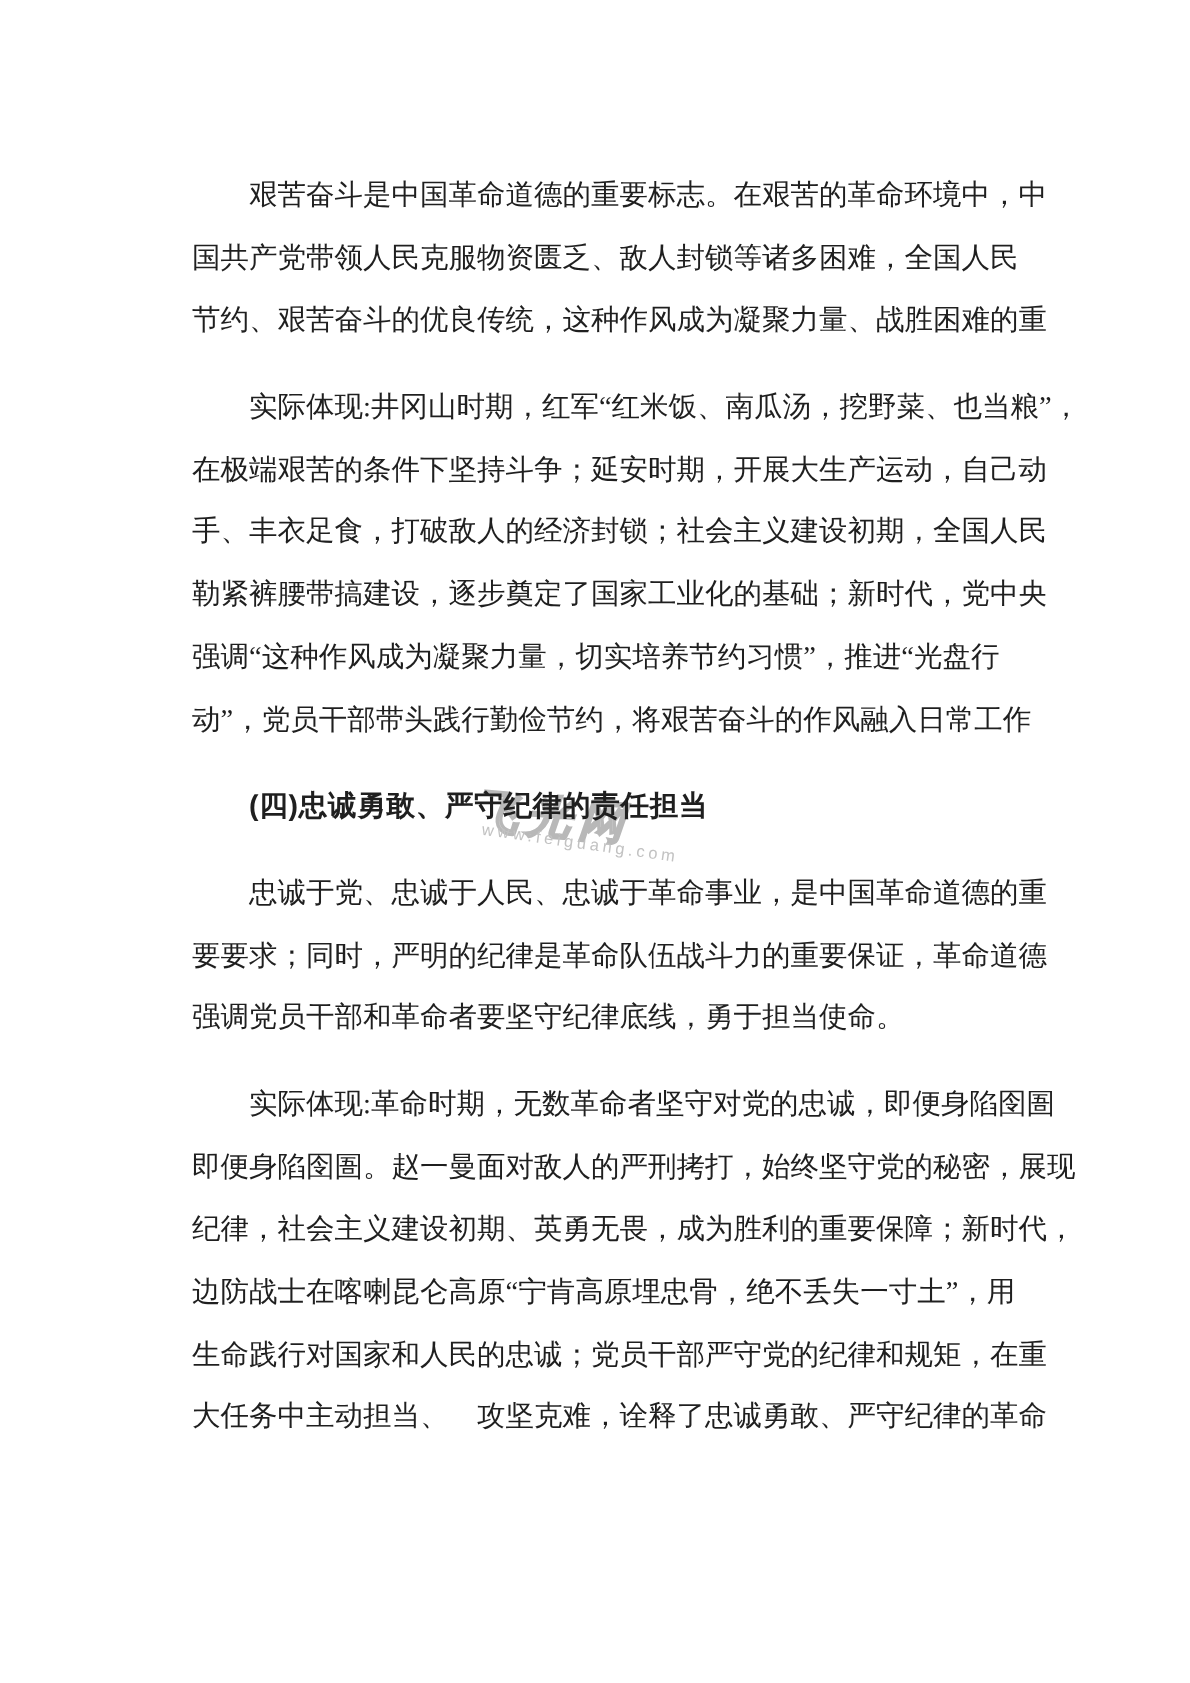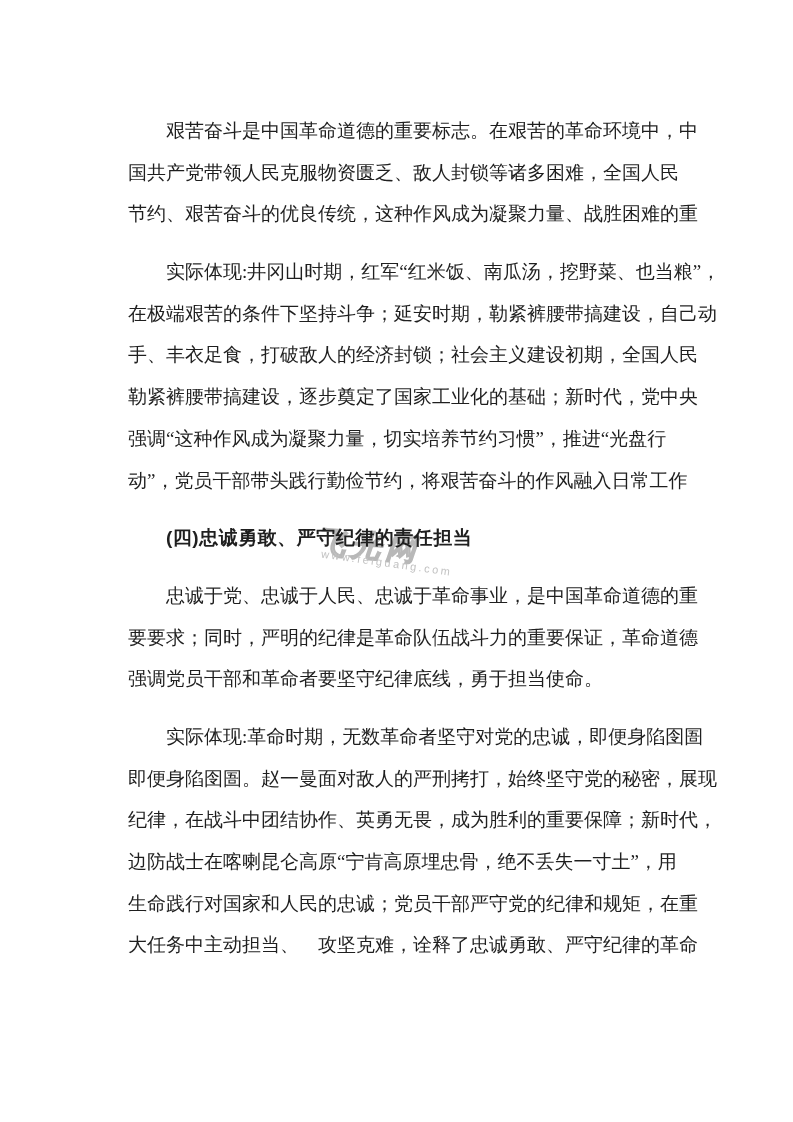--- a/index.html
+++ b/index.html
@@ -87,37 +87,37 @@
   </div>
 
   <div class="content">
       <div class="paragraph body">
         <div class="line indent">艰苦奋斗是中国革命道德的重要标志。在艰苦的革命环境中，中</div>
         <div class="line">国共产党带领人民克服物资匮乏、敌人封锁等诸多困难，全国人民</div>
         <div class="line">节约、艰苦奋斗的优良传统，这种作风成为凝聚力量、战胜困难的重</div>
       </div>
       <div class="paragraph body">
         <div class="line indent">实际体现:井冈山时期，红军“红米饭、南瓜汤，挖野菜、也当粮”，</div>
-        <div class="line">在极端艰苦的条件下坚持斗争；延安时期，勒紧裤腰带搞建设，自己动</div>
+        <div class="line">在极端艰苦的条件下坚持斗争；延安时期，开展大生产运动，自己动</div>
         <div class="line">手、丰衣足食，打破敌人的经济封锁；社会主义建设初期，全国人民</div>
         <div class="line">勒紧裤腰带搞建设，逐步奠定了国家工业化的基础；新时代，党中央</div>
         <div class="line">强调“这种作风成为凝聚力量，切实培养节约习惯”，推进“光盘行</div>
         <div class="line">动”，党员干部带头践行勤俭节约，将艰苦奋斗的作风融入日常工作</div>
       </div>
       <div class="paragraph heading">
         <div class="line indent flush">(四)忠诚勇敢、严守纪律的责任担当</div>
       </div>
       <div class="paragraph body">
         <div class="line indent">忠诚于党、忠诚于人民、忠诚于革命事业，是中国革命道德的重</div>
         <div class="line">要要求；同时，严明的纪律是革命队伍战斗力的重要保证，革命道德</div>
         <div class="line flush">强调党员干部和革命者要坚守纪律底线，勇于担当使命。</div>
       </div>
       <div class="paragraph body">
         <div class="line indent">实际体现:革命时期，无数革命者坚守对党的忠诚，即便身陷囹圄</div>
         <div class="line">即便身陷囹圄。赵一曼面对敌人的严刑拷打，始终坚守党的秘密，展现</div>
-        <div class="line">纪律，在战斗中团结协作、英勇无畏，成为胜利的重要保障；新时代，</div>
+        <div class="line">纪律，社会主义建设初期、英勇无畏，成为胜利的重要保障；新时代，</div>
         <div class="line">边防战士在喀喇昆仑高原“宁肯高原埋忠骨，绝不丢失一寸土”，用</div>
         <div class="line">生命践行对国家和人民的忠诚；党员干部严守党的纪律和规矩，在重</div>
         <div class="line">大任务中主动担当、　攻坚克难，诠释了忠诚勇敢、严守纪律的革命</div>
       </div>
     </div>
 
 </div>
 
 </body></html>

